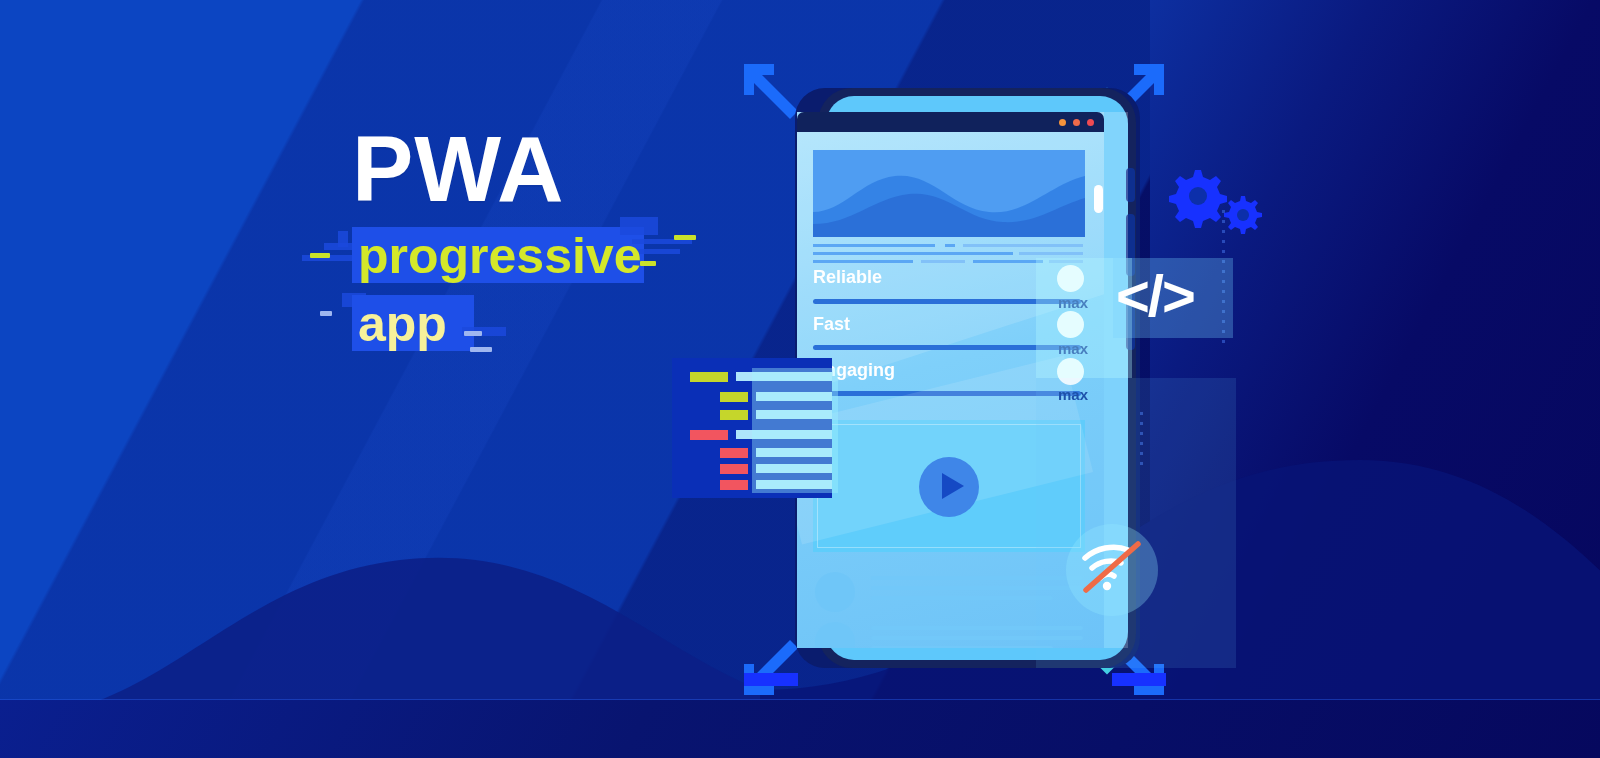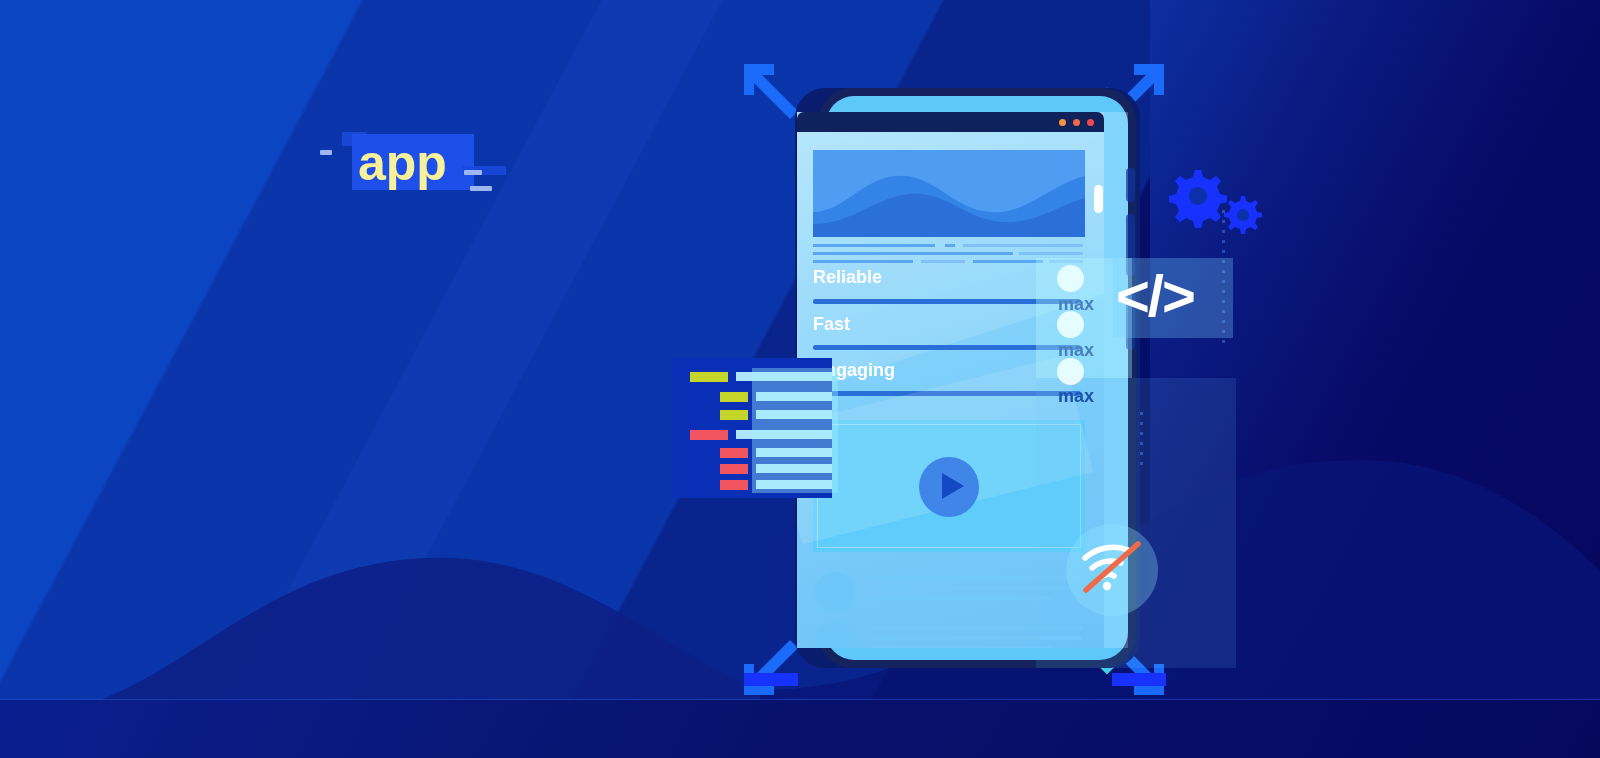--- a/index.html
+++ b/index.html
@@ -87,21 +87,21 @@
      background:linear-gradient(165deg,#a9e2fc 0%, #7fd0fa 45%, #6ec3f7 100%);overflow:hidden;}
   #browser-sheen{position:absolute;left:-40px;top:-60px;width:420px;height:260px;
      background:rgba(255,255,255,.14);transform:rotate(-18deg);}
   #hero{position:absolute;left:16px;top:18px;width:272px;height:87px;background:#4f9df2;overflow:hidden;}
   .line{position:absolute;height:3px;background:#4f9df2;opacity:.85;}
   .line.lt{background:#7cbcf7;}
 
   .metric-label{position:absolute;color:#ffffff;font-weight:bold;font-size:18px;}
   .slider-track{position:absolute;height:5px;background:#2a6fd8;border-radius:3px;}
   .slider-knob{position:absolute;width:27px;height:27px;border-radius:50%;background:#ffffff;}
-  .slider-max{position:absolute;color:#12409e;font-size:18px;font-weight:bold;text-align:center;}
+  .slider-max{position:absolute;color:#12409e;font-size:15px;font-weight:bold;text-align:center;}
 
   #video{position:absolute;left:16px;top:288px;width:272px;height:132px;background:#5fcdfb;}
   #video-inner{position:absolute;left:4px;top:4px;right:4px;bottom:4px;border:1px solid rgba(255,255,255,.35);}
   #video-sheen{position:absolute;left:-30px;top:-30px;width:300px;height:120px;background:rgba(255,255,255,.12);transform:rotate(-14deg);}
   #play-circle{position:absolute;left:106px;top:37px;width:60px;height:60px;border-radius:50%;background:#3f86e8;}
   #play-tri{position:absolute;left:129px;top:53px;width:0;height:0;
      border-left:22px solid #1549c4;border-top:13px solid transparent;border-bottom:13px solid transparent;}
   .avatar{position:absolute;width:40px;height:40px;border-radius:50%;background:#6fc6f8;}
   .post-line{position:absolute;height:4px;background:#72c8f9;border-radius:2px;}
 
@@ -172,21 +172,35 @@
   <div class="abs dot-col" style="left:1140px;top:412px;">
     <i></i>
       <i></i>
       <i></i>
       <i></i>
       <i></i>
       <i></i>
   </div>
 
   <div class="abs" id="headline">
-
+    <div id="pwa-title">PWA</div>
+
+    <div class="word-row" style="width:420px;margin-top:12px;">
+      <div class="glitch" style="left:-28px;top:18px;width:34px;height:7px;"></div>
+      <div class="glitch" style="left:-14px;top:6px;width:10px;height:16px;"></div>
+      <div class="glitch" style="left:-50px;top:30px;width:62px;height:6px;"></div>
+      <div class="word-chip" style="left:0px;top:2px;width:292px;height:56px;"></div>
+      <div class="glitch" style="left:268px;top:-8px;width:38px;height:18px;"></div>
+      <div class="glitch" style="left:280px;top:14px;width:60px;height:5px;"></div>
+      <div class="glitch" style="left:282px;top:24px;width:46px;height:5px;"></div>
+      <div class="dash" style="left:-42px;top:28px;width:20px;background:#c9e22a;"></div>
+      <div class="dash" style="left:288px;top:36px;width:16px;background:#c9e22a;"></div>
+      <div class="dash" style="left:322px;top:10px;width:22px;background:#c9e22a;"></div>
+      <div class="word-txt" style="color:#d4e82a;padding-left:6px;">progressive</div>
+    </div>
 
 
     <div class="word-row" style="width:420px;margin-top:6px;">
       <div class="glitch" style="left:-10px;top:0px;width:24px;height:14px;"></div>
       <div class="word-chip" style="left:0px;top:2px;width:122px;height:56px;"></div>
       <div class="glitch" style="left:110px;top:34px;width:44px;height:9px;"></div>
       <div class="dash" style="left:-32px;top:18px;width:12px;background:#9fb7f0;"></div>
       <div class="dash" style="left:112px;top:38px;width:18px;background:#9fb7f0;"></div>
       <div class="dash" style="left:118px;top:54px;width:22px;background:#9fb7f0;"></div>
       <div class="word-txt" style="color:#f7f19a;padding-left:6px;">app</div>

